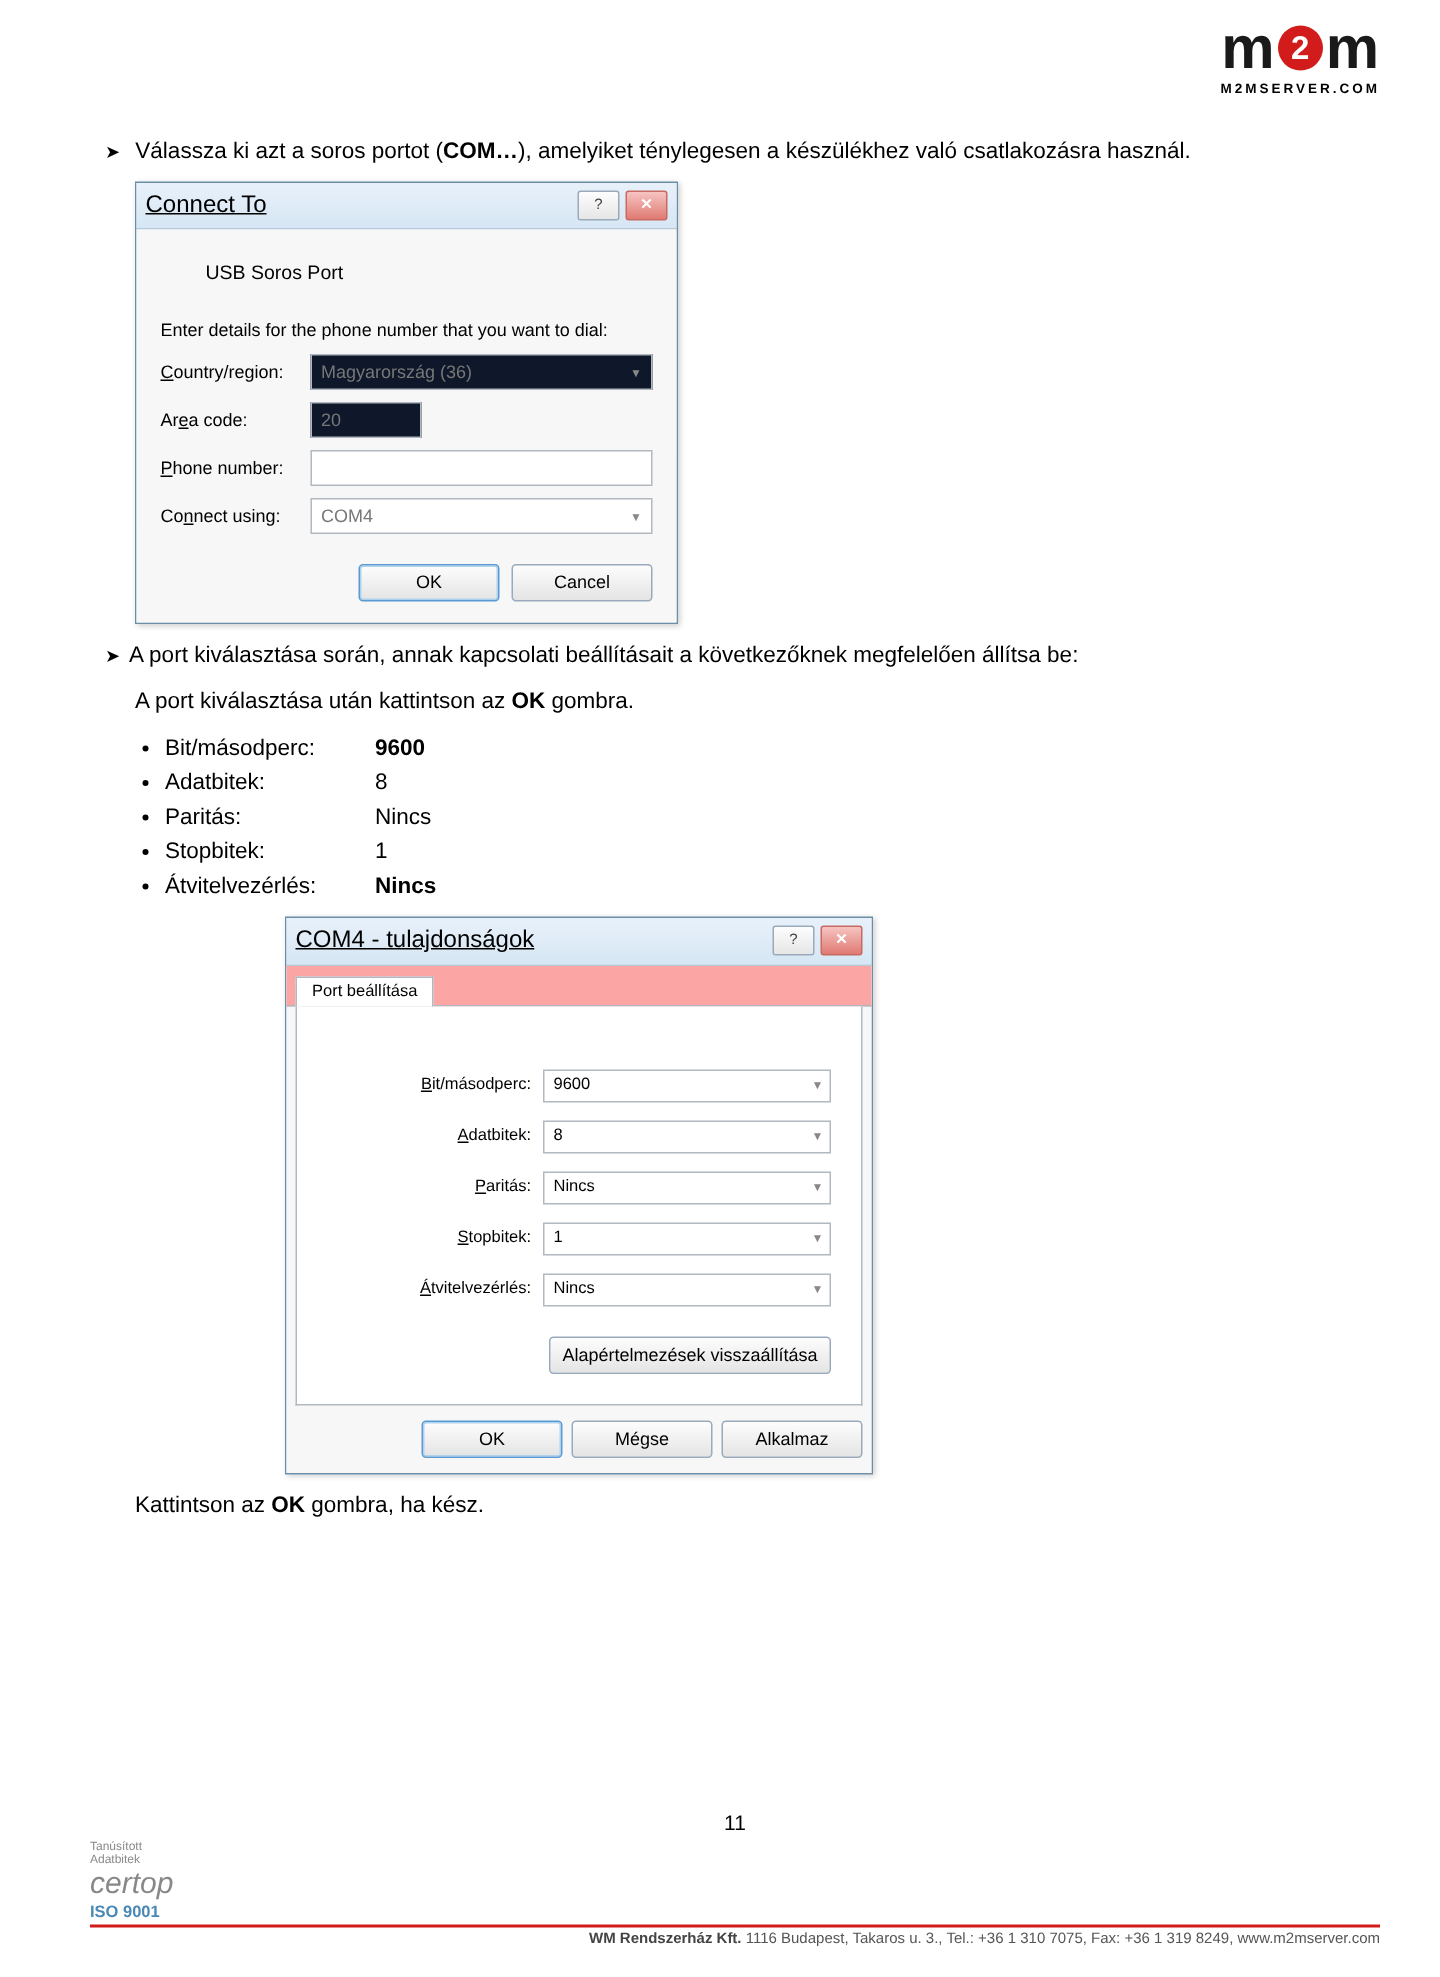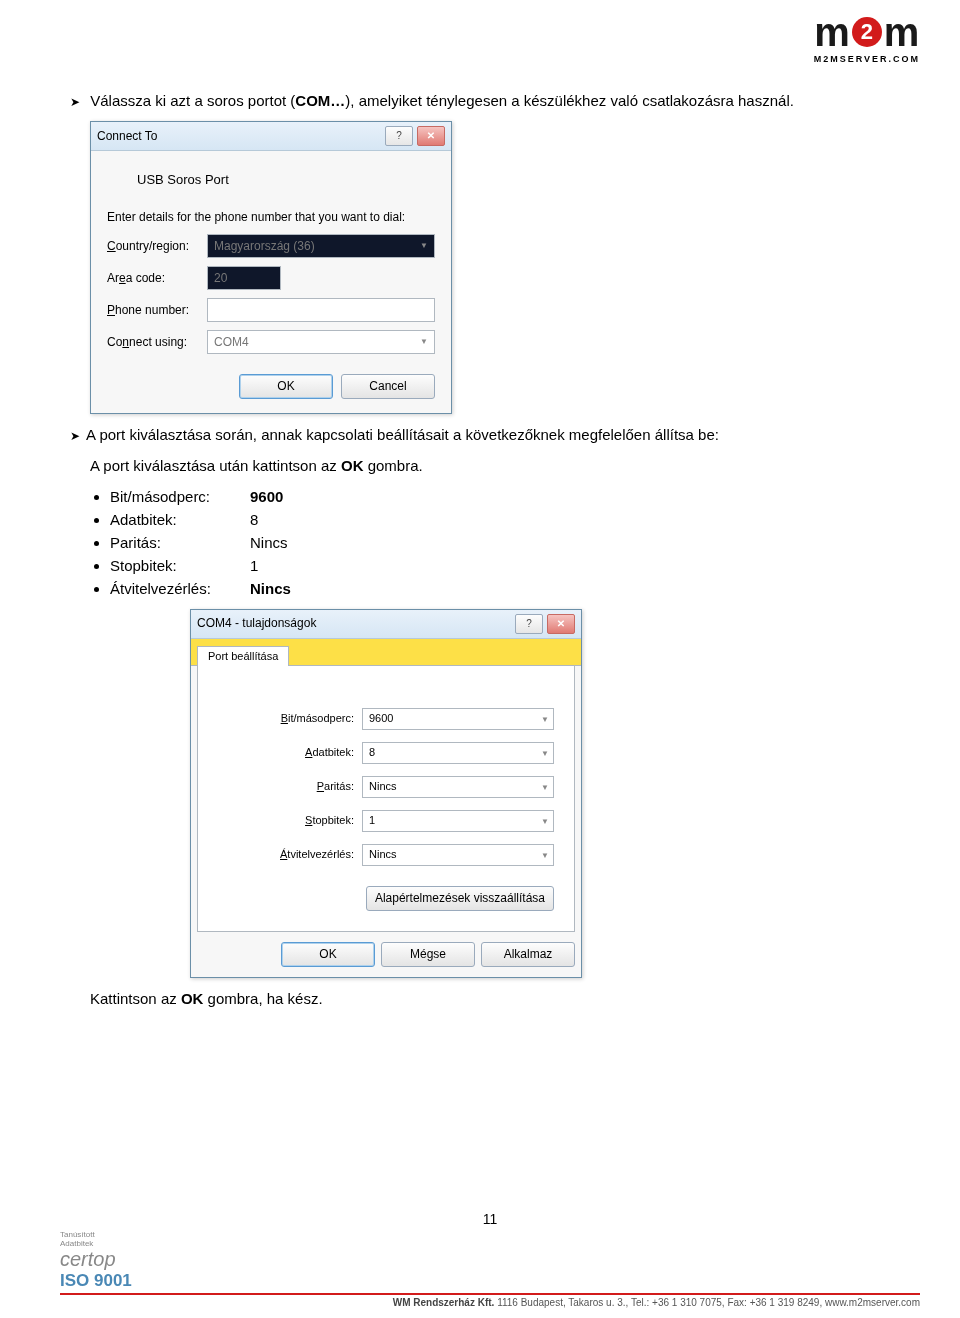--- a/index.html
+++ b/index.html
@@ -95,21 +95,22 @@
   }
   .titlebar {
     display: flex;
     align-items: center;
     justify-content: space-between;
     background: linear-gradient(#e8f1fa,#d6e6f4);
     border-bottom: 1px solid #b6c9d8;
     padding: 4px 6px;
   }
   .titlebar .title-text {
-    font-size: 12px;
+    font-size: 16px;
+    text-decoration: underline;
   }
   .winbtns {
     display: flex;
     gap: 4px;
   }
   .winbtn {
     width: 26px;
     height: 18px;
     border: 1px solid #9aaabc;
     border-radius: 2px;
@@ -194,21 +195,21 @@
   }
   
   .dlg2 {
     width: 390px;
   }
   .tabstrip {
     display: flex;
     border-bottom: 1px solid #b0b8c0;
     margin-bottom: 0;
     padding: 6px 6px 0 6px;
-    background: #fde047;
+    background: #fca5a5;
   }
   .tab {
     border: 1px solid #b0b8c0;
     border-bottom: none;
     background: #fff;
     padding: 2px 10px;
     font-size: 11px;
     position: relative;
     top: 1px;
   }
@@ -250,21 +251,21 @@
   }
   .dlg2-buttons {
     display: flex;
     justify-content: flex-end;
     gap: 6px;
     padding: 10px 6px 10px 0;
   }
   
   .footer {
     position: absolute;
-    bottom: 4px;
+    bottom: 14px;
     left: 0;
     right: 0;
     padding: 0 40px 6px 60px;
   }
   .pagenum {
     text-align: center;
     font-size: 14px;
     margin-bottom: 4px;
   }
   .cert-block {
@@ -279,21 +280,21 @@
     font-size: 8px;
     color: #888;
   }
   .certop {
     font-size: 20px;
     color: #888;
     font-style: italic;
     font-weight: normal;
   }
   .iso {
-    font-size: 17px;
+    font-size: 11px;
     color: #4a88b5;
     font-weight: bold;
     margin-top: 2px;
   }
   .footer-line {
     border-top: 2px solid #d21b1b;
     margin-top: 2px;
     padding-top: 2px;
     font-size: 10px;
     color: #555;

